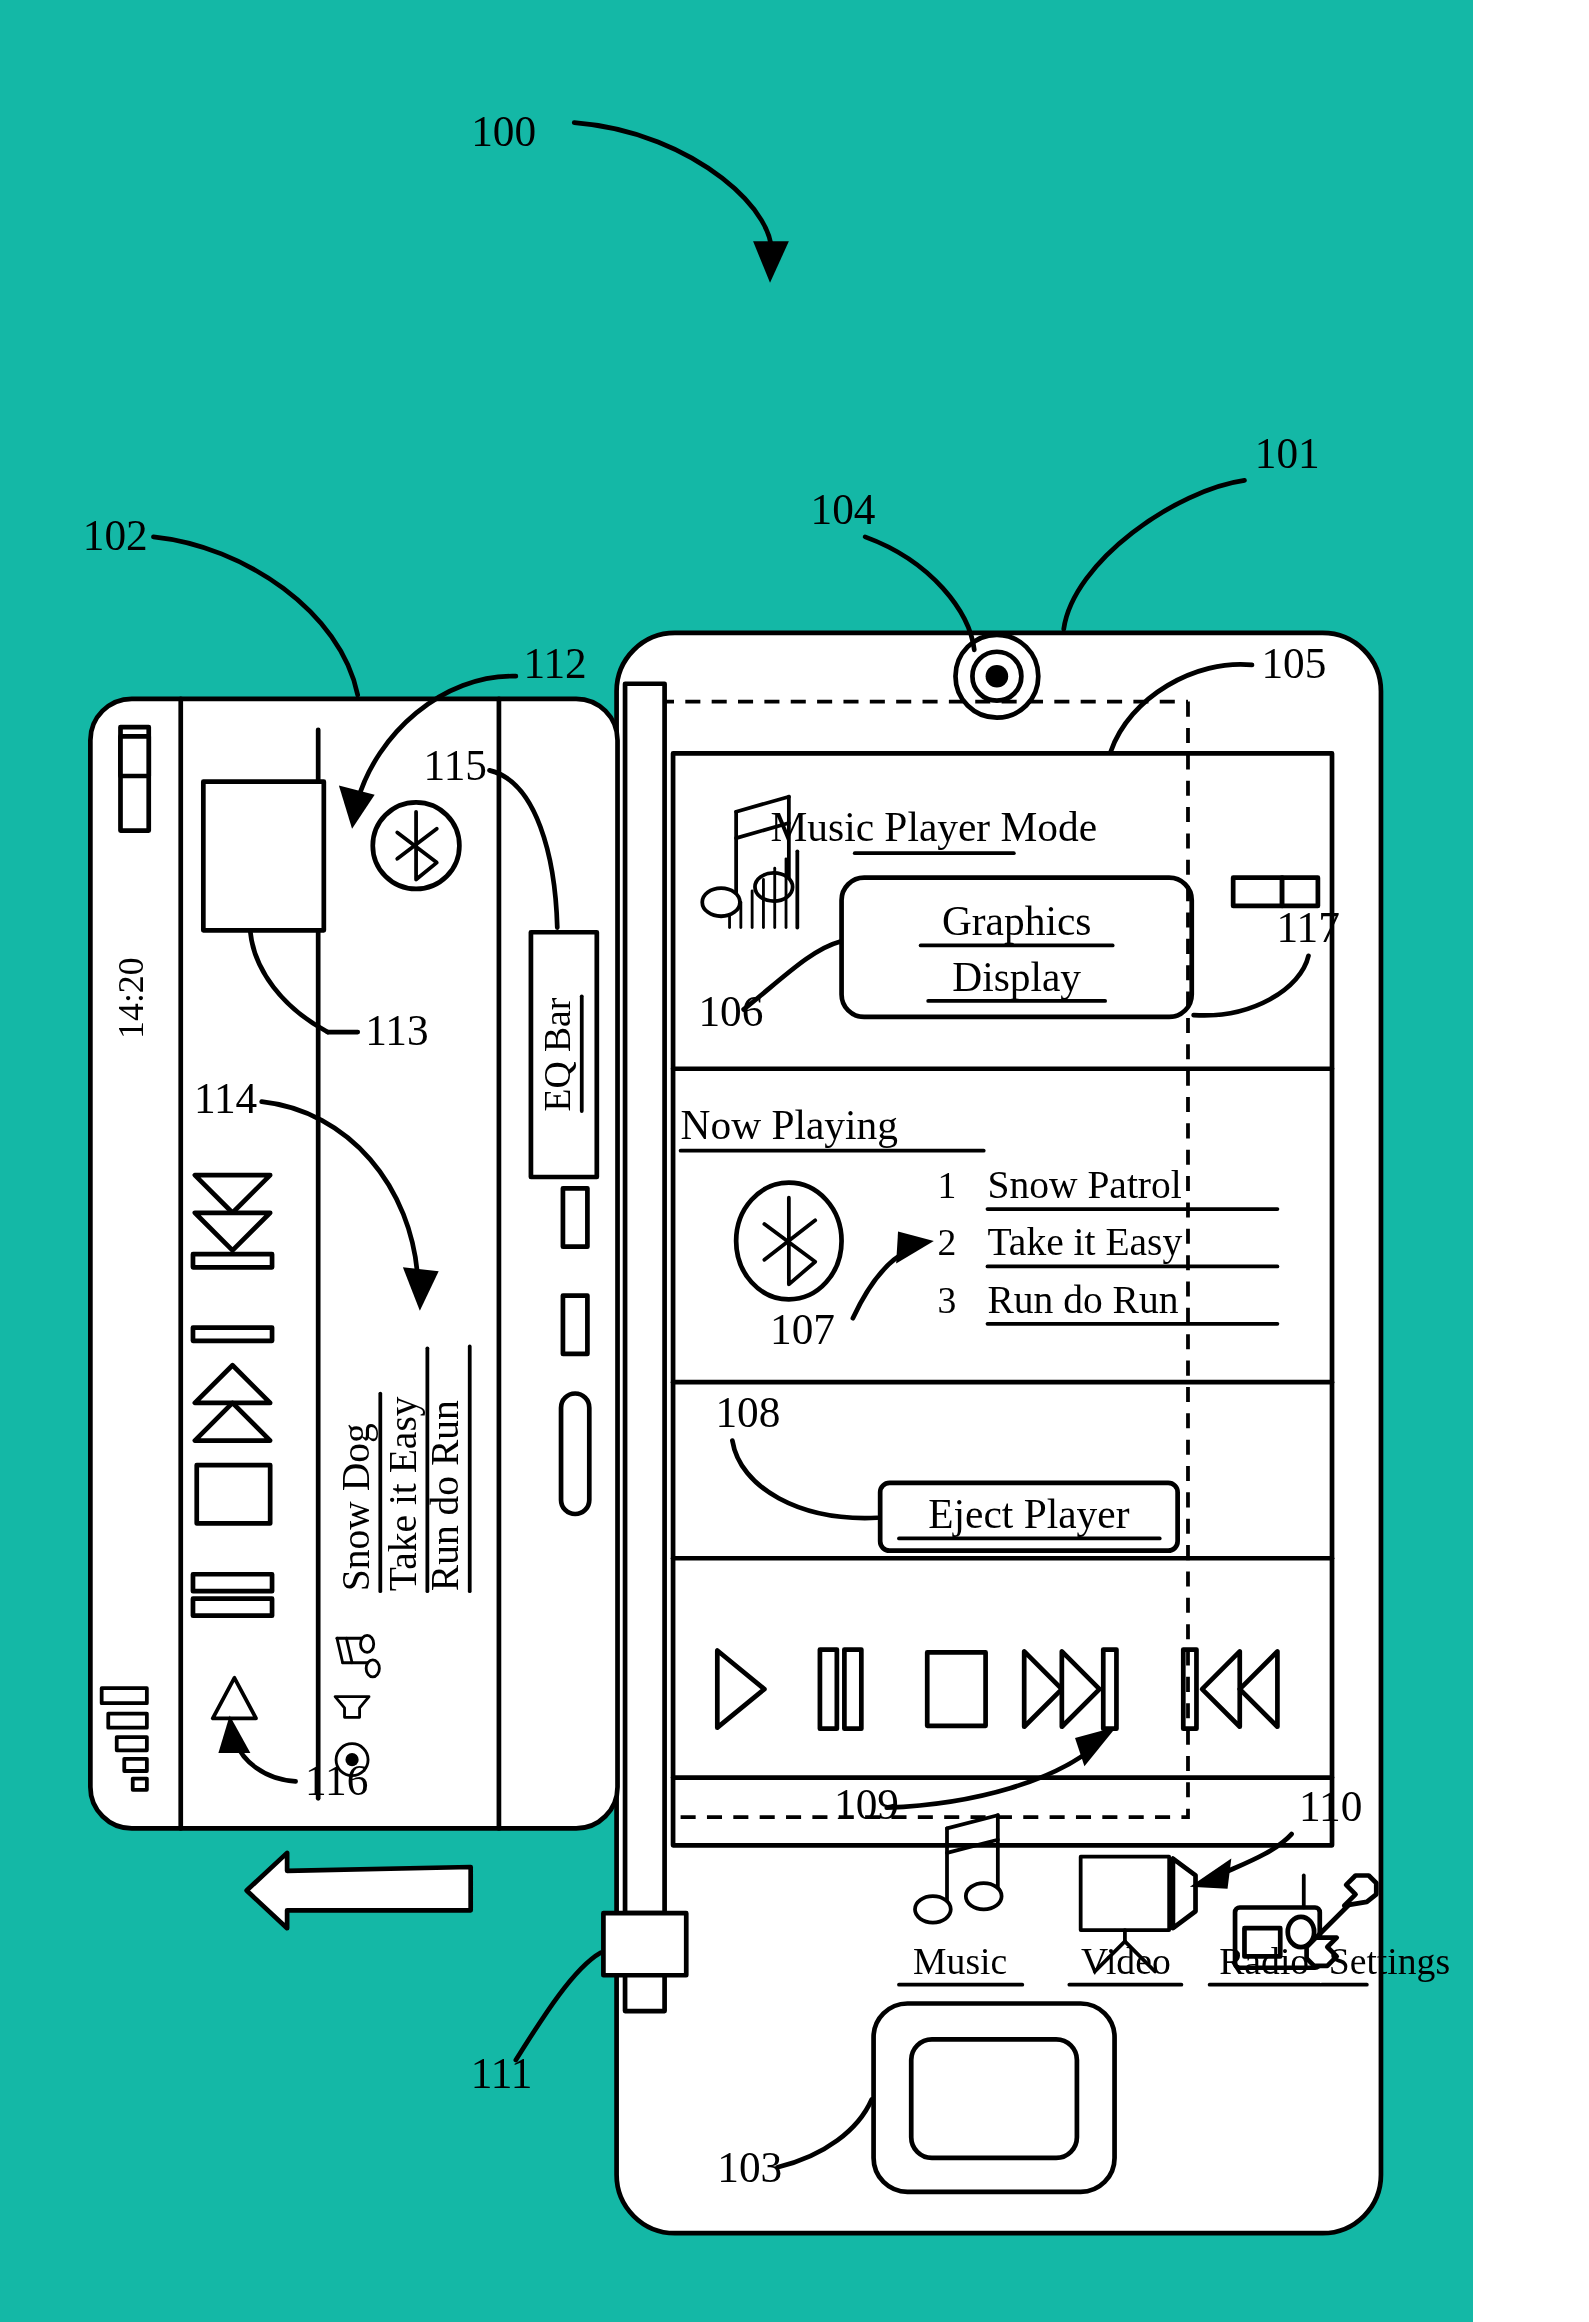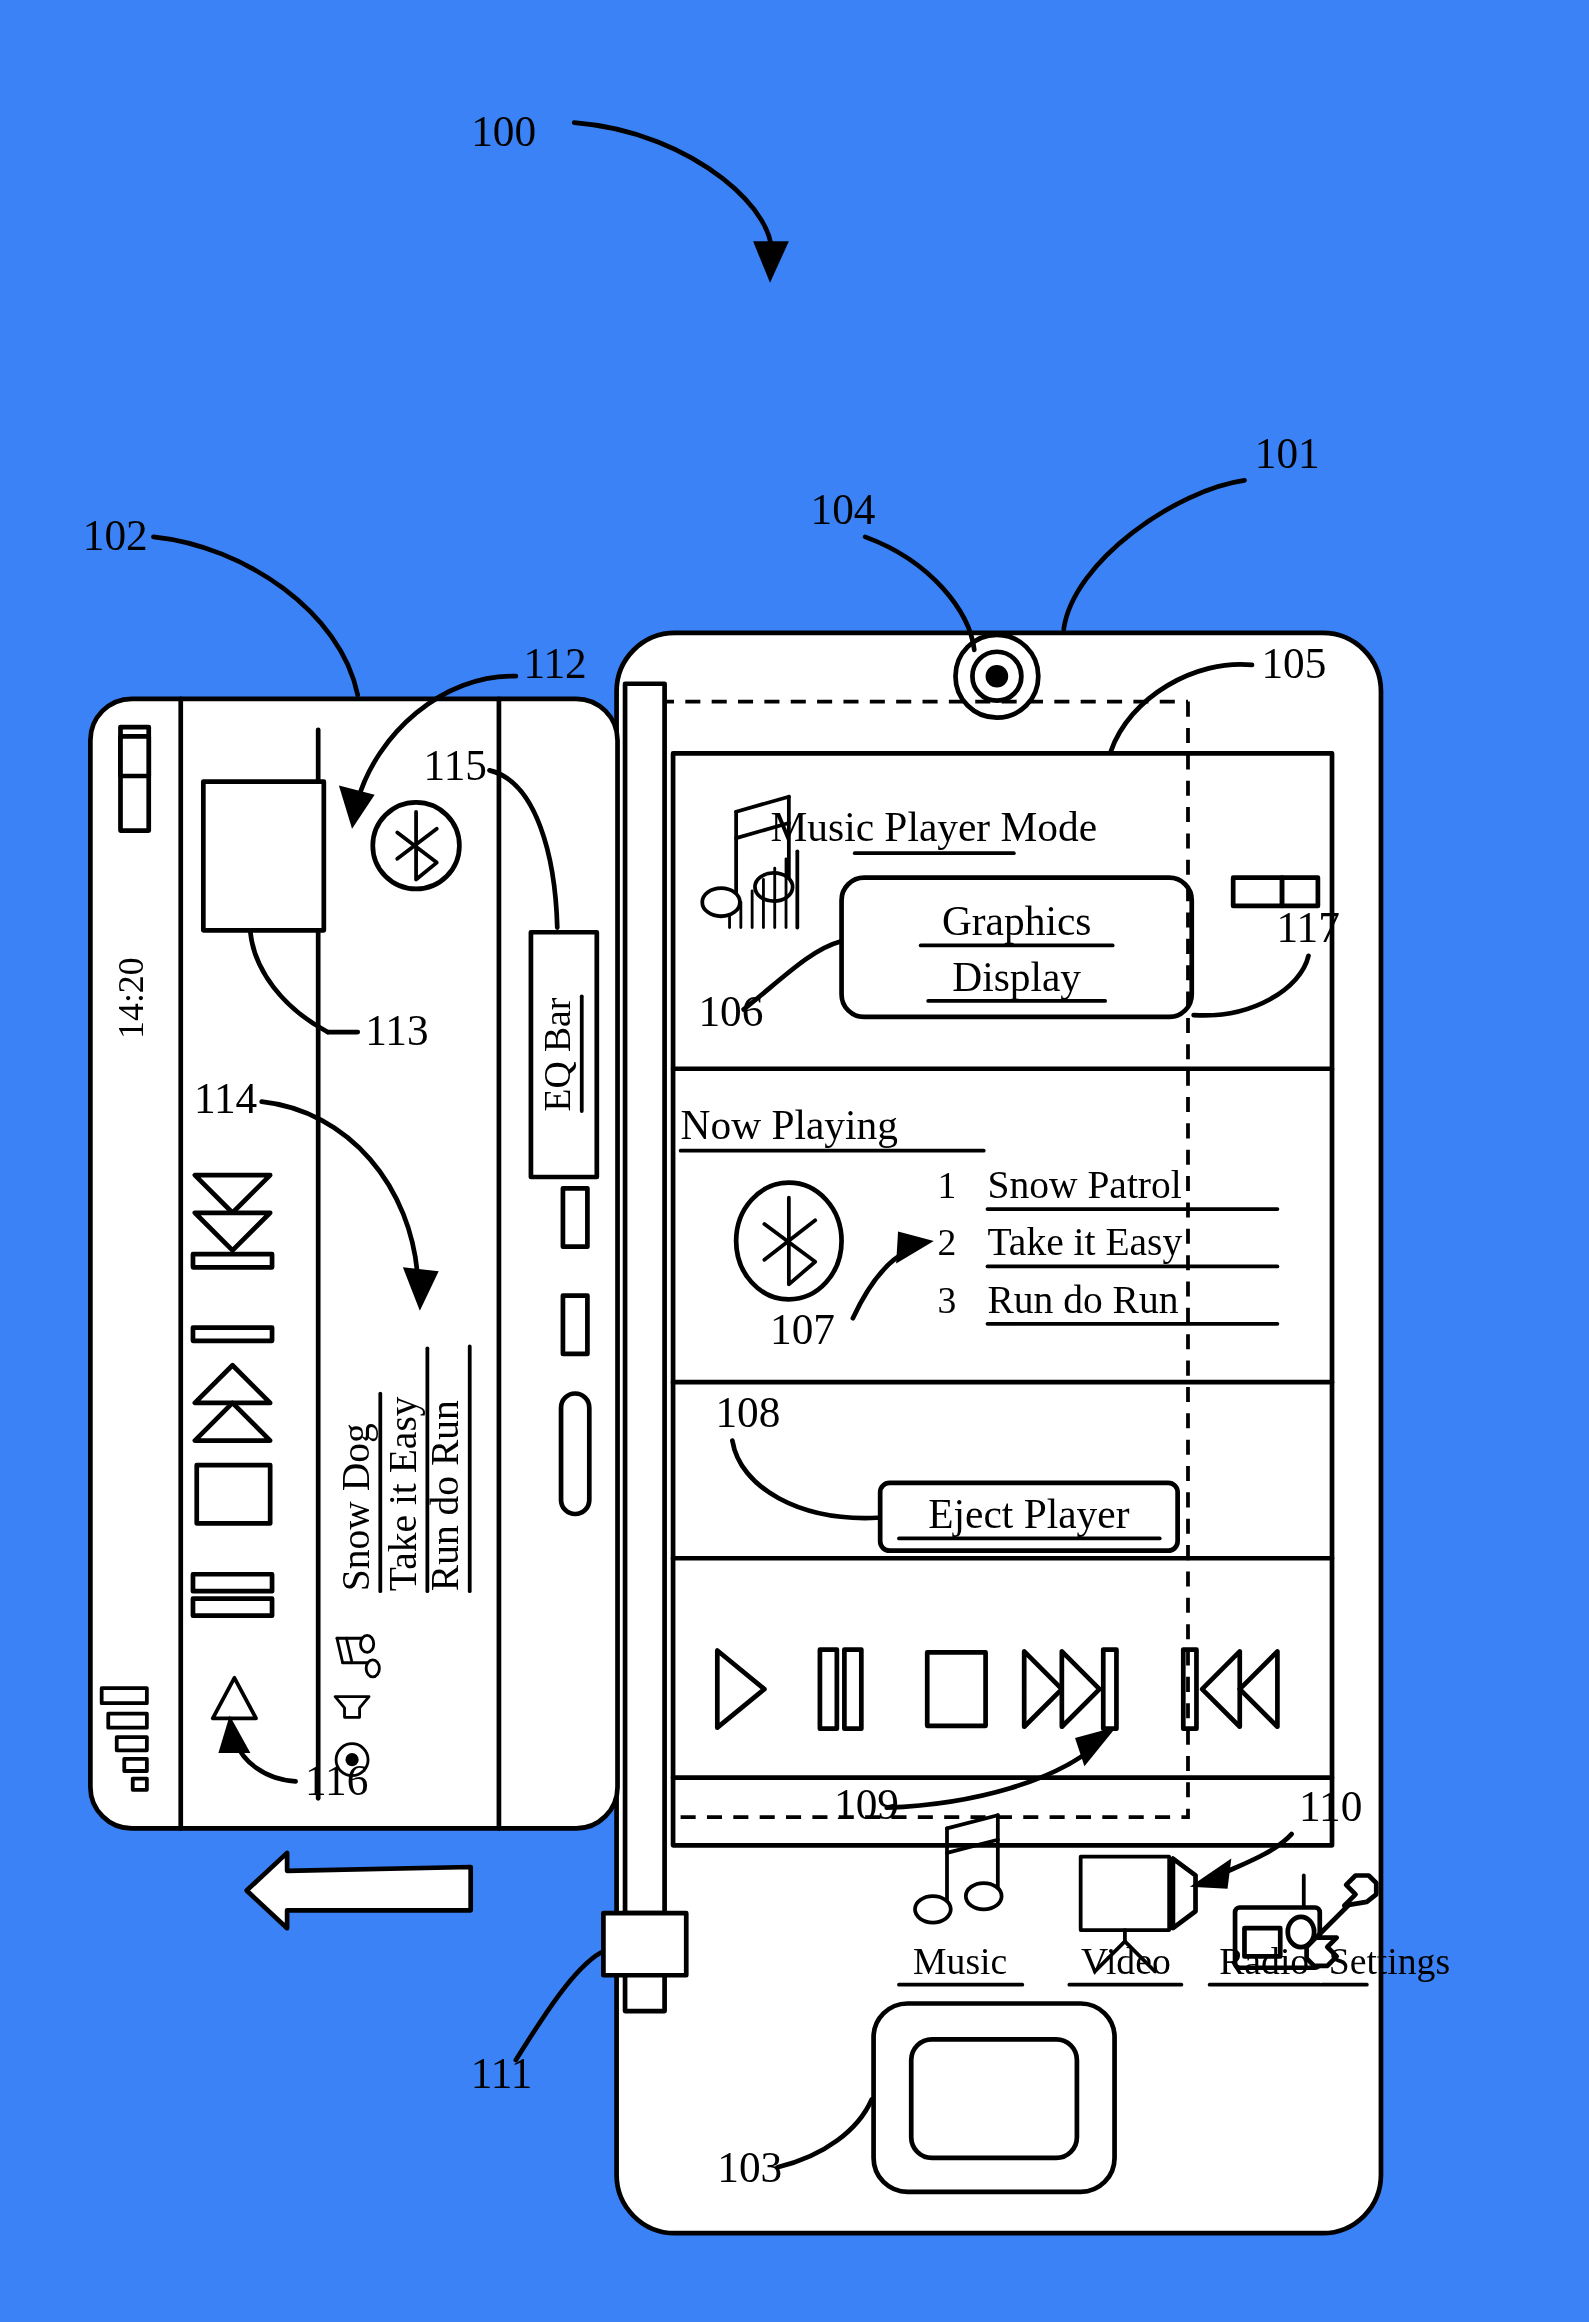--- a/index.html
+++ b/index.html
@@ -6,24 +6,24 @@
     margin: 0;
     padding: 0;
     background: #ffffff;
   }
   body {
     font-family: "Liberation Serif", "DejaVu Serif", serif;
     color: #000000;
   }
   #page {
     position: relative;
-    width: 1589px;
+    width: 1473px;
     height: 2322px;
     overflow: hidden;
-    background: #3b82f6;
+    background: #14b8a6;
   }
   #fig {
     position: absolute;
     left: 0;
     top: 0;
   }
   .refnum {
     font-family: "Liberation Serif", "DejaVu Serif", serif;
     font-size: 46px;
     fill: #000000;

